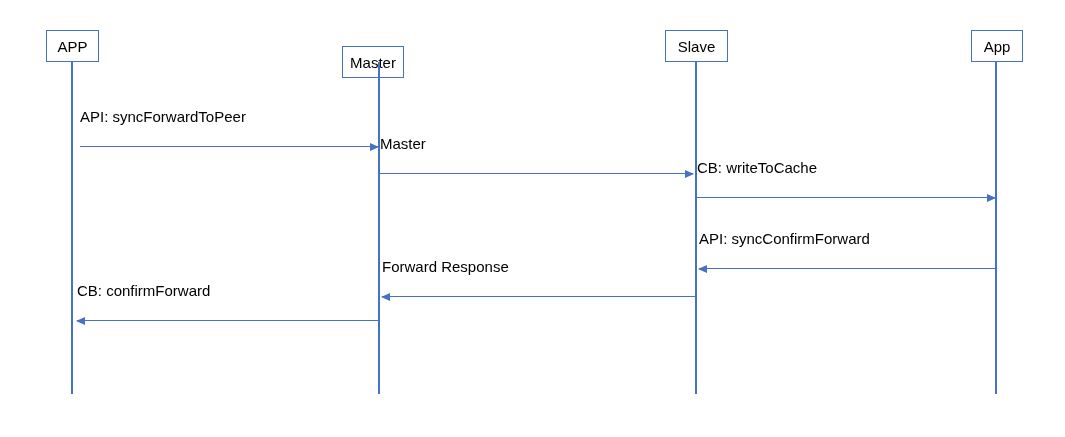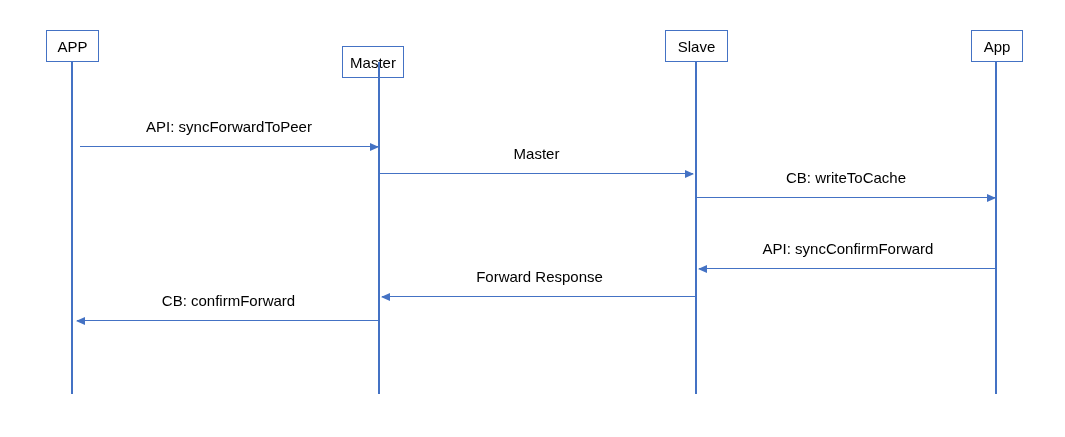--- a/index.html
+++ b/index.html
@@ -69,22 +69,22 @@
     right:-1px;
     border-left:9px solid var(--accent);
   }
   .msg.dir-left .msg-line::after{
     left:-1px;
     border-right:9px solid var(--accent);
   }
   .msg-label{
     position:absolute;
     left:0;right:0;
-    bottom:11px;
-    text-align:center;
+    bottom:21px;
+    text-align:left;
     font-size:15px;
     color:var(--text);
     white-space:nowrap;
   }
   .msg.m0{left:80px;top:146px;width:298px;}
   .msg.m1{left:380px;top:173px;width:313px;}
   .msg.m2{left:697px;top:197px;width:298px;}
   .msg.m3{left:699px;top:268px;width:298px;}
   .msg.m4{left:382px;top:296px;width:315px;}
   .msg.m5{left:77px;top:320px;width:303px;}

